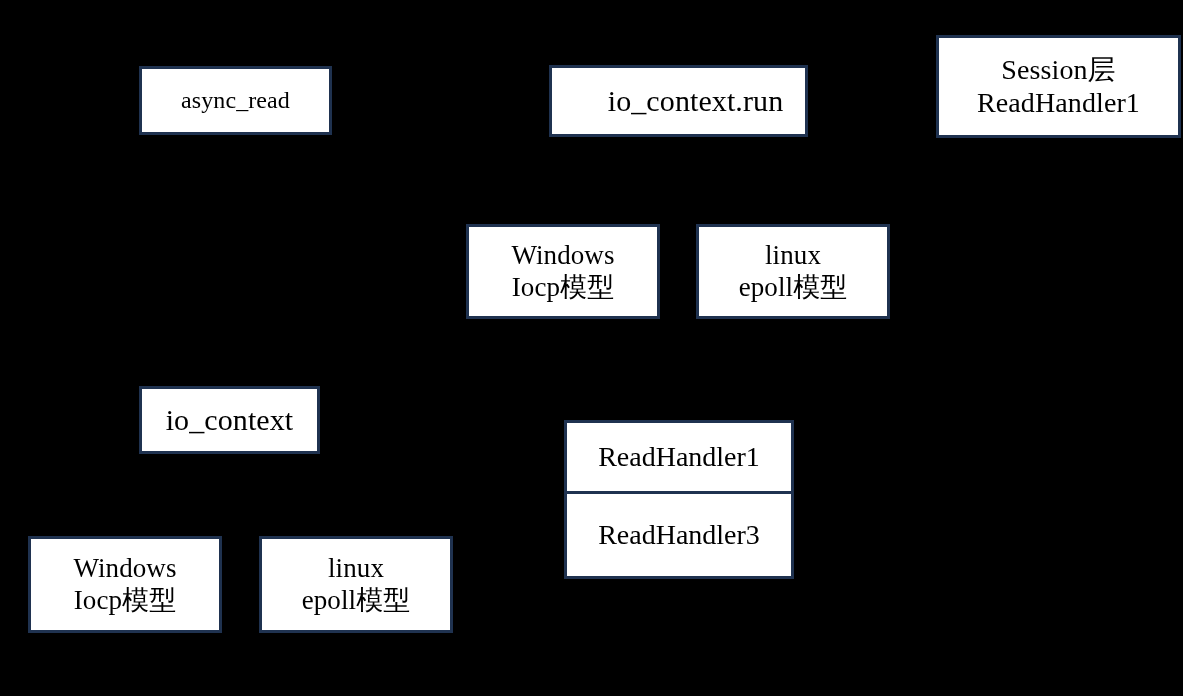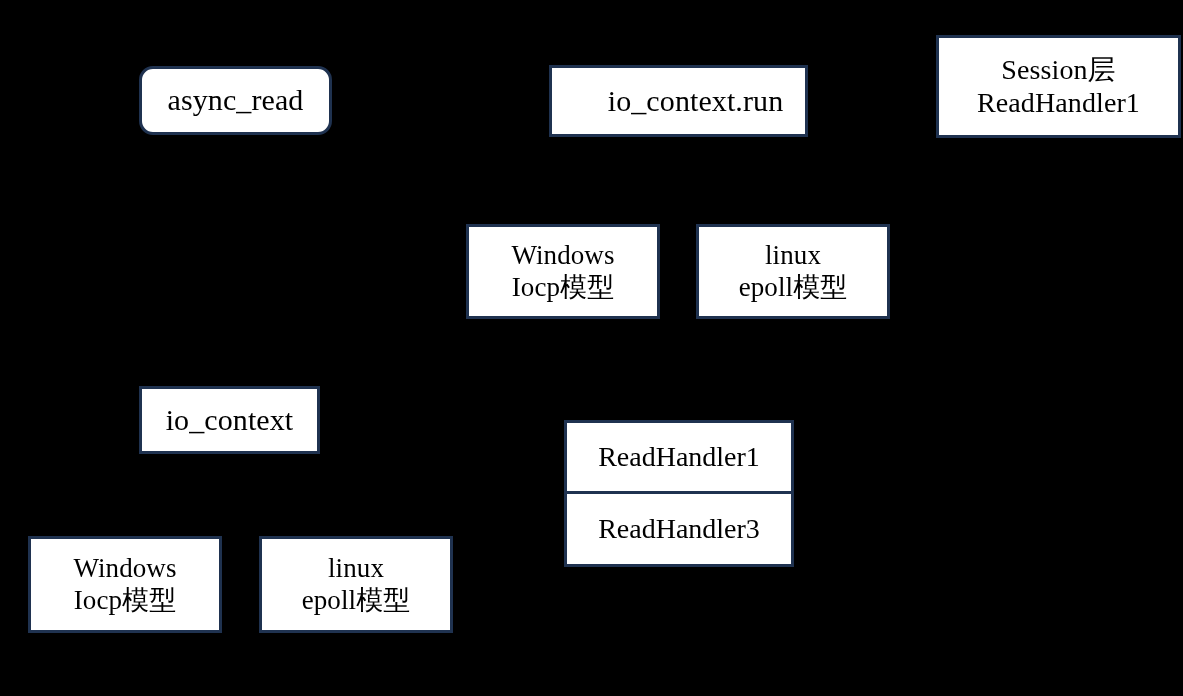--- a/index.html
+++ b/index.html
@@ -41,22 +41,21 @@
 
   .node .line {
     display: block;
     white-space: nowrap;
   }
 
   
   .n-async-read {
     left: 139px; top: 66px;
     width: 193px; height: 69px;
-    font-size: 30px;
-    border-radius: 14px;
+    font-size: 24px;
   }
 
   .n-io-context-run {
     left: 549px; top: 65px;
     width: 259px; height: 72px;
     font-size: 30px;
     padding-left: 34px;
   }
 
   .n-session {
@@ -110,21 +109,21 @@
     display: flex;
     align-items: center;
     justify-content: center;
     font-size: 28px;
     color: #000000;
     background: #FFFFFF;
     border-bottom: 3px solid #1F3250;
   }
   .queue .q-item:last-child {
     border-bottom: none;
-    height: 70px;
+    height: 82px;
     border-radius: 19px;
   }
 </style>
 </head>
 <body>
 
 <div class="canvas">
 
   <div class="node n-async-read">
     <span class="line">async_read</span>

